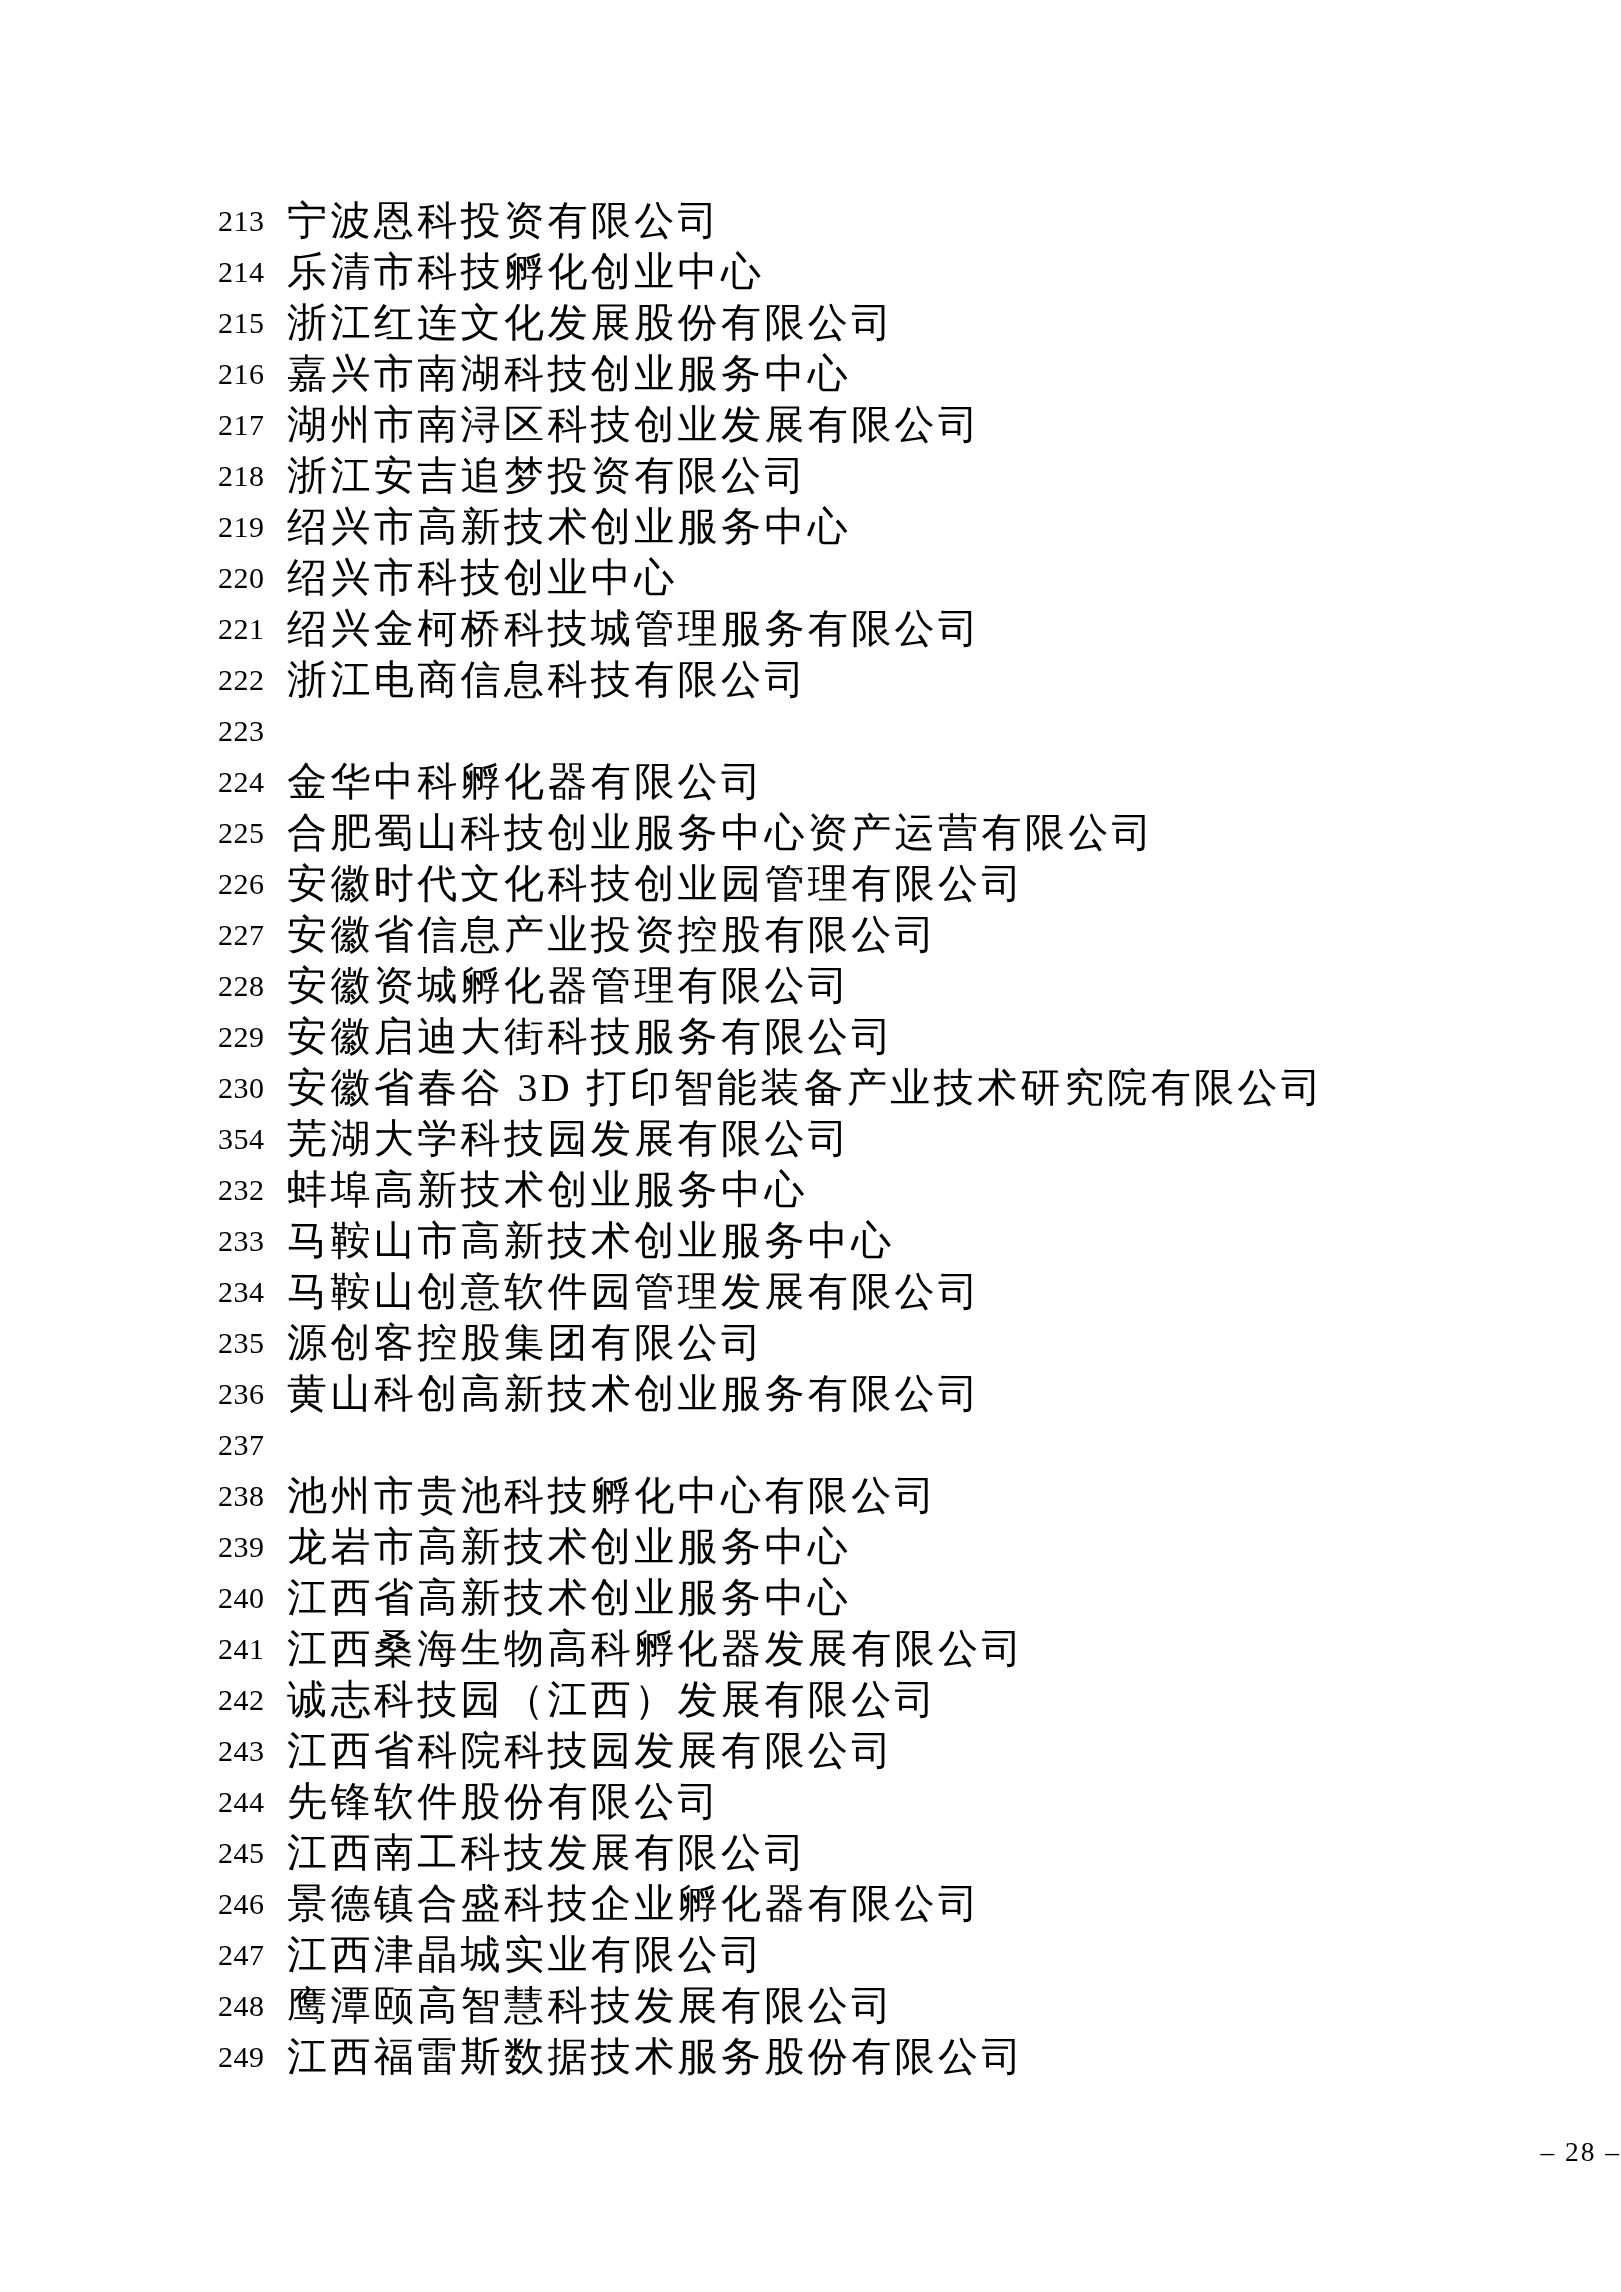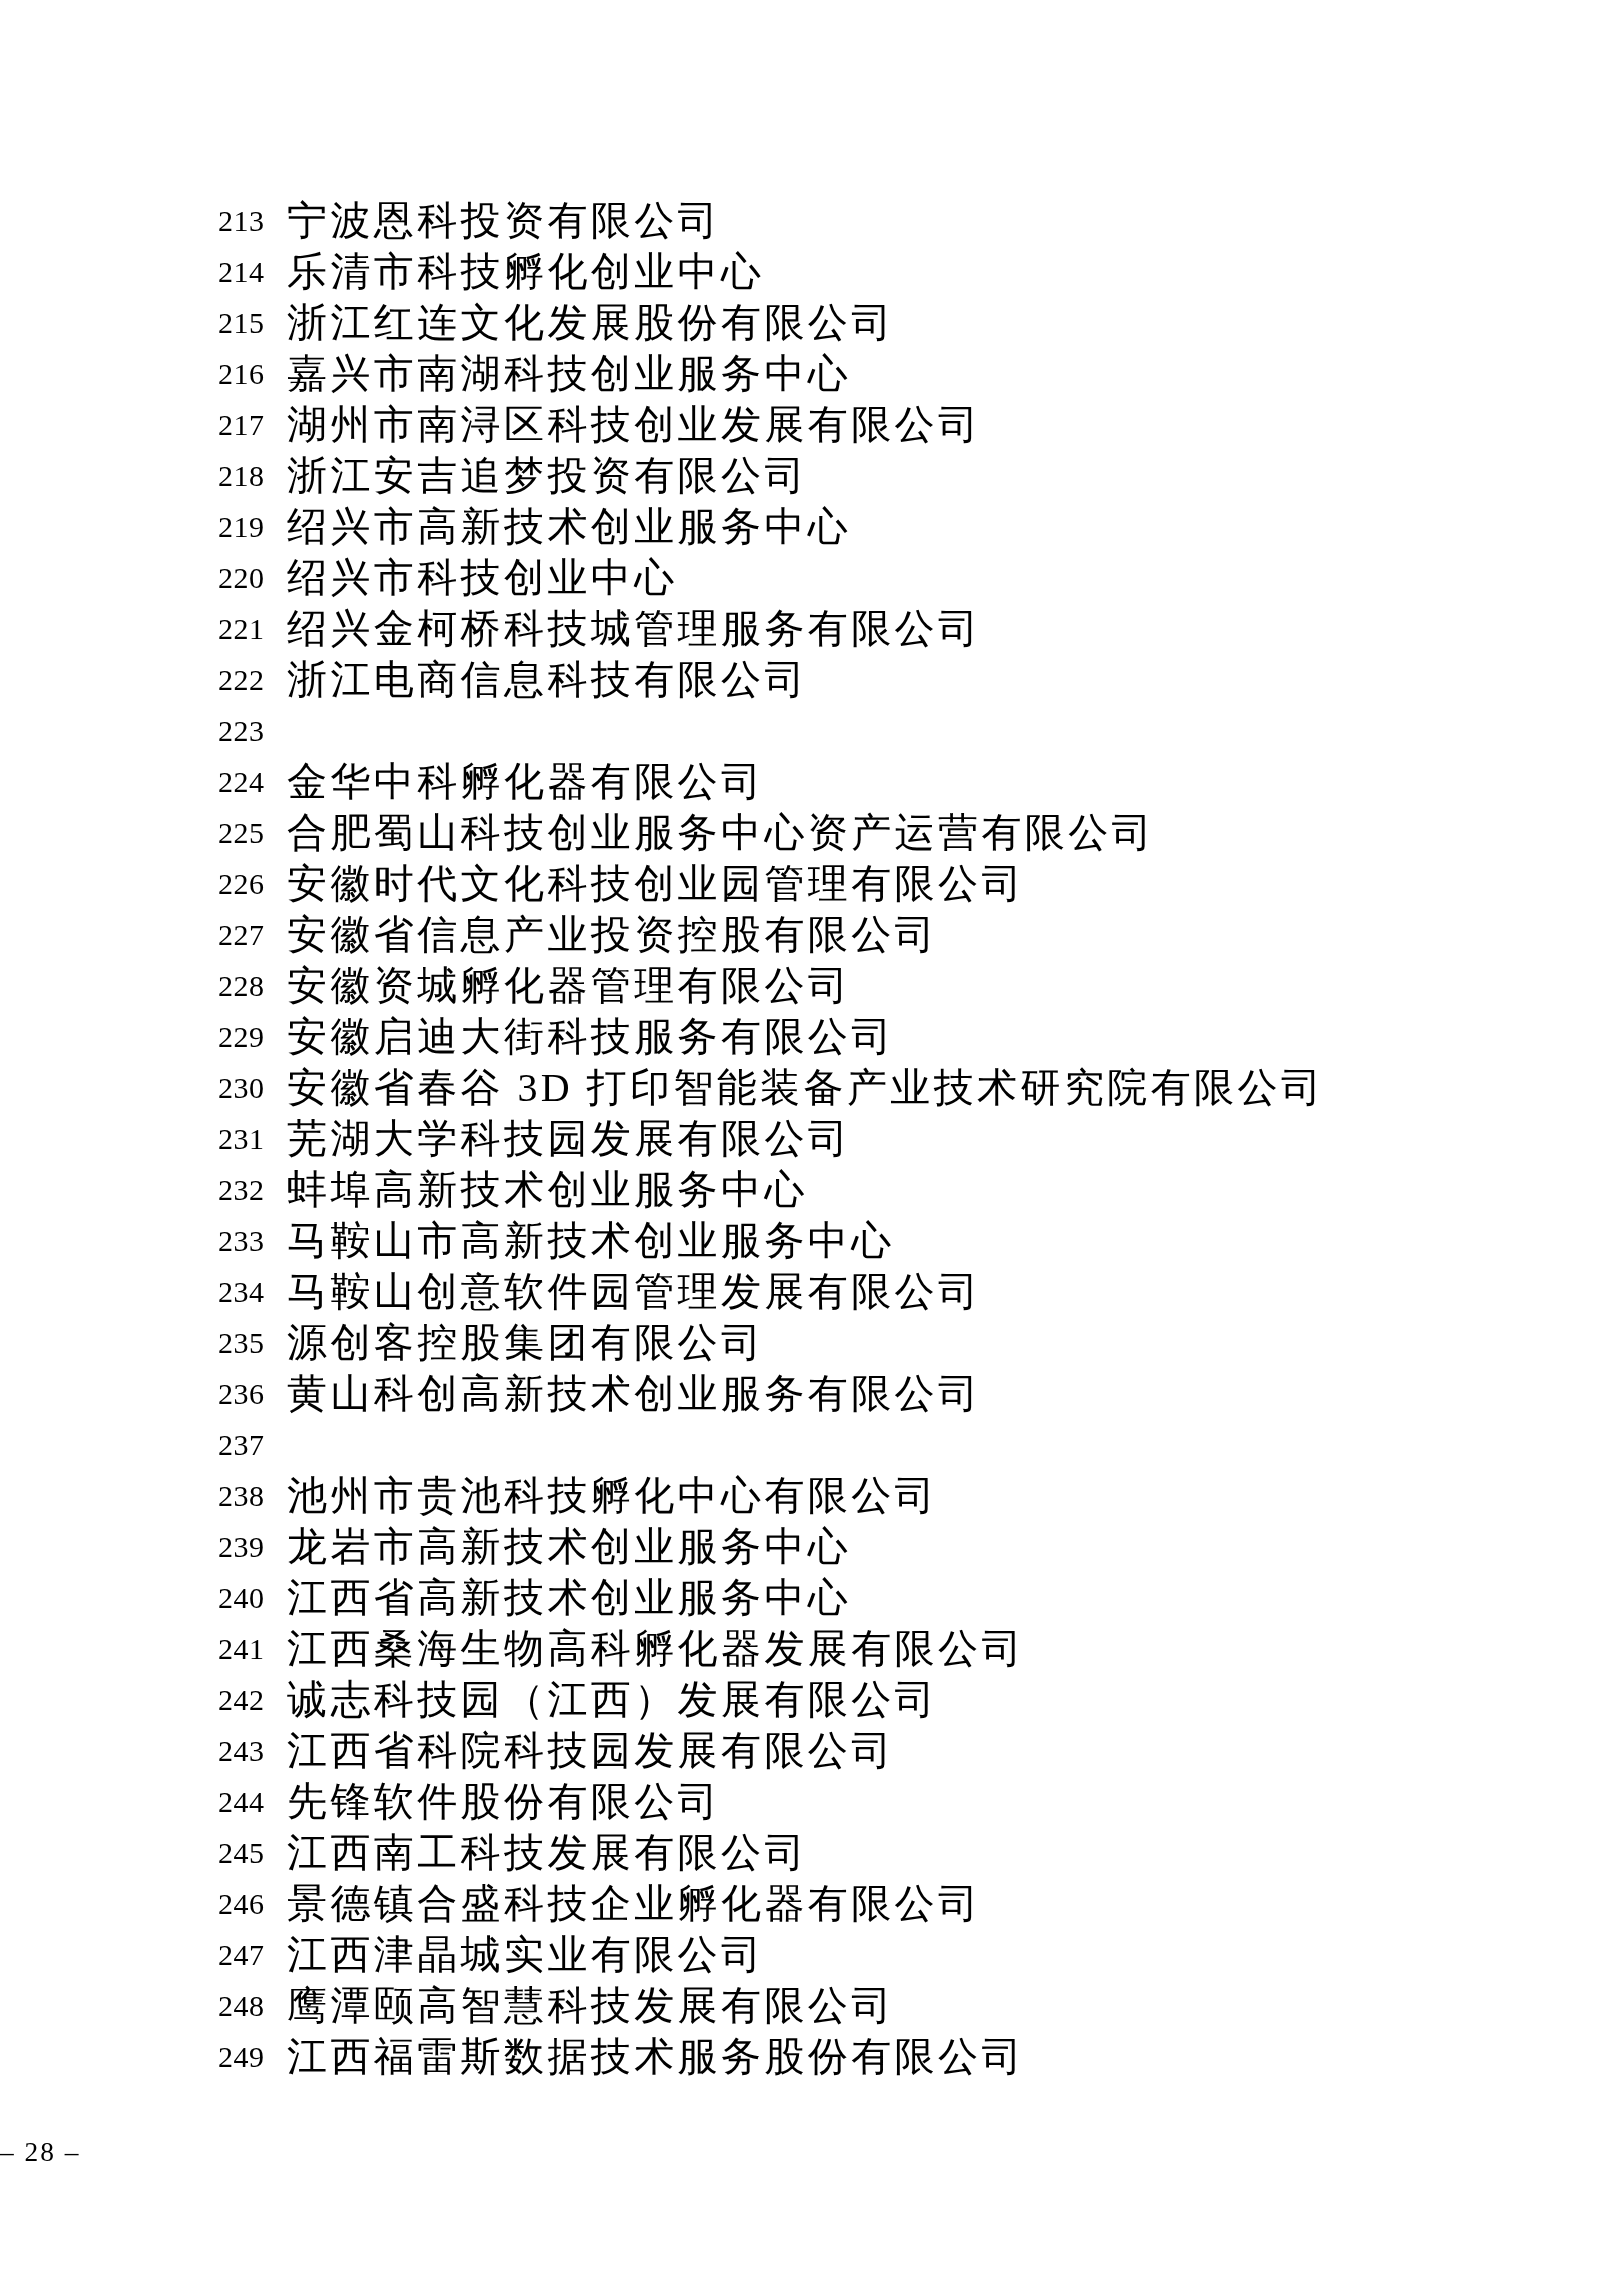--- a/index.html
+++ b/index.html
@@ -37,21 +37,21 @@
   }
   .name {
     font-size: 40px;
     letter-spacing: 3.4px;
   }
   .footer {
     position: absolute;
     top: 2137px;
     left: 0;
     width: 100%;
-    text-align: left;
+    text-align: right;
     font-size: 27.4px;
     letter-spacing: 2px;
   }
 </style>
 </head>
 <body>
 
 <div class="page">
   <div class="list">
       <div class="row">
@@ -119,21 +119,21 @@
   </div>
       <div class="row">
     <span class="num">229</span>
     <span class="name">安徽启迪大街科技服务有限公司</span>
   </div>
       <div class="row">
     <span class="num">230</span>
     <span class="name">安徽省春谷 3D 打印智能装备产业技术研究院有限公司</span>
   </div>
       <div class="row">
-    <span class="num">231</span>
+    <span class="num">354</span>
     <span class="name">芜湖大学科技园发展有限公司</span>
   </div>
       <div class="row">
     <span class="num">232</span>
     <span class="name">蚌埠高新技术创业服务中心</span>
   </div>
       <div class="row">
     <span class="num">233</span>
     <span class="name">马鞍山市高新技术创业服务中心</span>
   </div>

